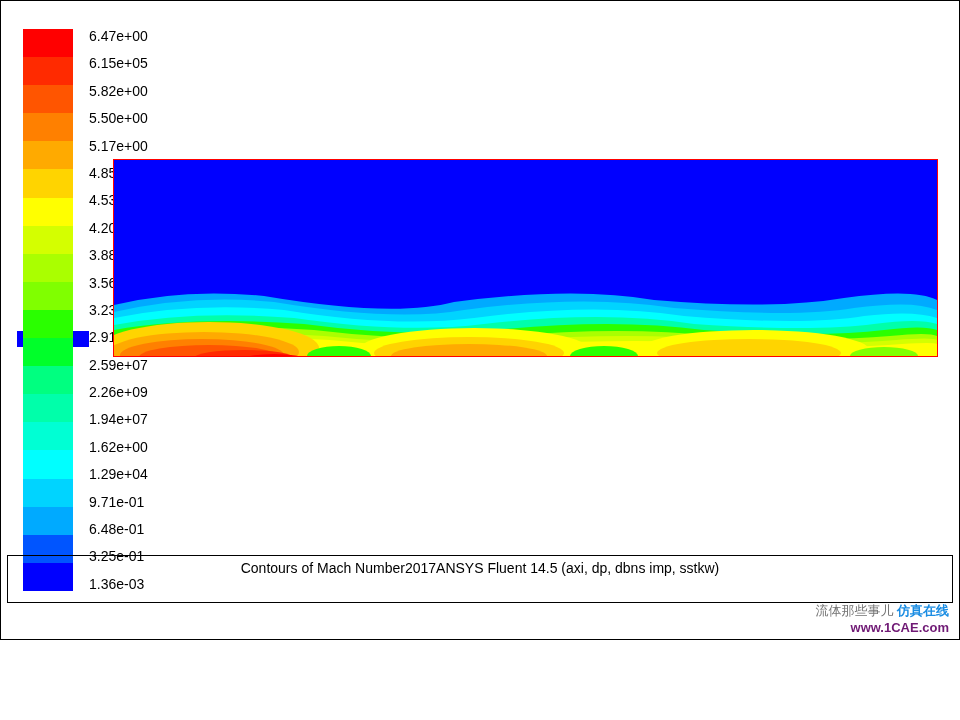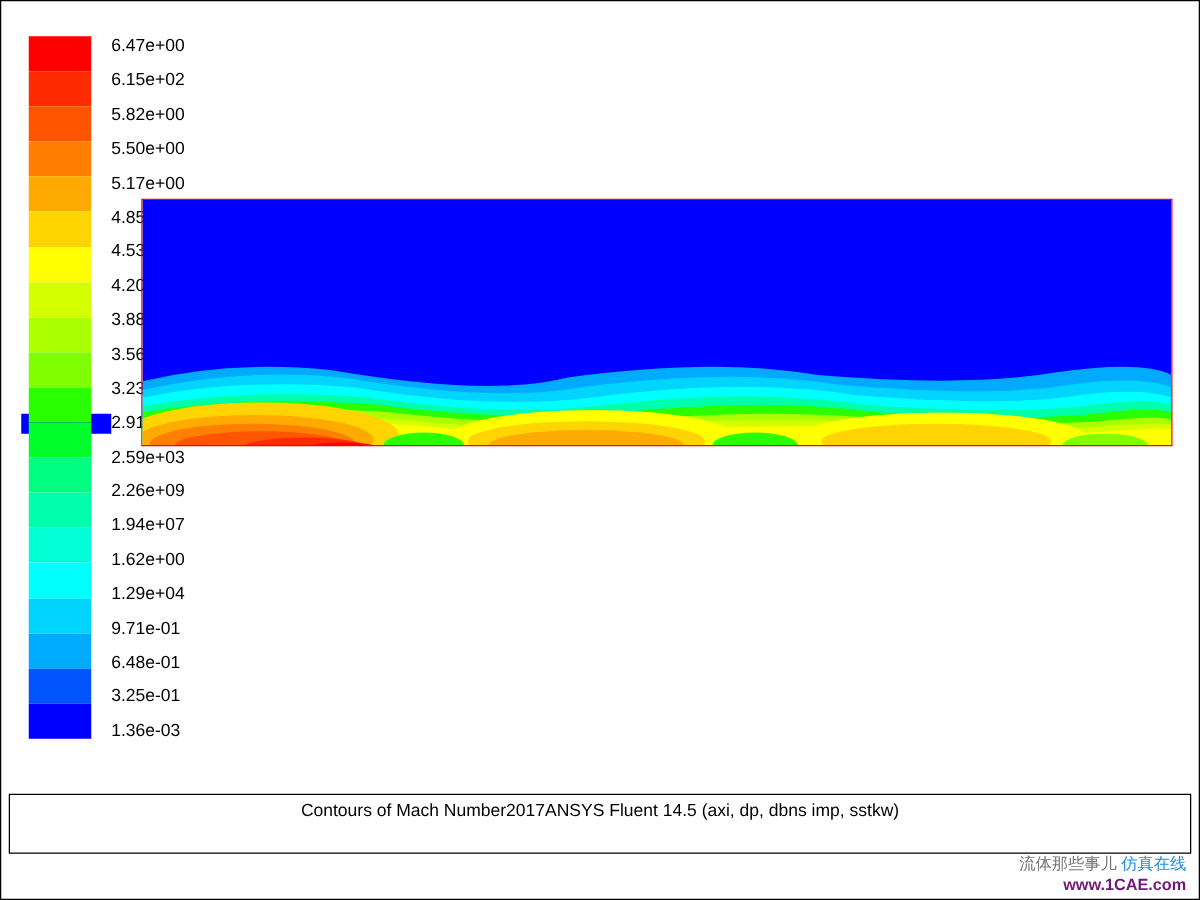--- a/index.html
+++ b/index.html
@@ -9,21 +9,21 @@
     height: 720px;
     background: #ffffff;
     font-family: Arial, Helvetica, sans-serif;
     font-size: 13px;
     color: #000;
     overflow: hidden;
   }
   .container {
     position: relative;
     width: 960px;
-    height: 720px;
+    height: 640px;
     border: 1px solid #000;
     box-sizing: border-box;
   }
   
   .legend {
     position: absolute;
     left: 0;
     top: 28px;
     display: flex;
     flex-direction: row;
@@ -88,21 +88,21 @@
     align-items: baseline;
   }
   
   .watermark {
     position: absolute;
     bottom: 4px;
     right: 10px;
     text-align: right;
     font-size: 13px;
   }
-  .wm-cn { color: #1b8de3; font-weight: normal; }
+  .wm-cn { color: #1b8de3; font-weight: bold; }
   .wm-url { color: #701a75; font-weight: bold; }
   .wm-faint {
     position: absolute;
     left: 355px;
     top: 352px;
     font-size: 28px;
     color: #cccccc;
     opacity: 0.5;
     letter-spacing: 2px;
     pointer-events: none;
@@ -141,32 +141,32 @@
         <div class="swatch" style="background: rgb(0, 255, 170);"></div>
         <div class="swatch" style="background: rgb(0, 255, 212);"></div>
         <div class="swatch" style="background: rgb(0, 255, 255);"></div>
         <div class="swatch" style="background: rgb(0, 212, 255);"></div>
         <div class="swatch" style="background: rgb(0, 170, 255);"></div>
         <div class="swatch" style="background: rgb(0, 85, 255);"></div>
         <div class="swatch" style="background: rgb(0, 0, 255);"></div>
       </div>
     <div class="labels" id="labels">
         <div class="label">6.47e+00</div>
-        <div class="label">6.15e+02</div>
+        <div class="label">6.15e+05</div>
         <div class="label">5.82e+00</div>
         <div class="label">5.50e+00</div>
         <div class="label">5.17e+00</div>
         <div class="label">4.85e+00</div>
         <div class="label">4.53e+00</div>
         <div class="label">4.20e+00</div>
         <div class="label">3.88e+00</div>
         <div class="label">3.56e+00</div>
         <div class="label">3.23e+00</div>
         <div class="label">2.91e+00</div>
-        <div class="label">2.59e+03</div>
+        <div class="label">2.59e+07</div>
         <div class="label">2.26e+09</div>
         <div class="label">1.94e+07</div>
         <div class="label">1.62e+00</div>
         <div class="label">1.29e+04</div>
         <div class="label">9.71e-01</div>
         <div class="label">6.48e-01</div>
         <div class="label">3.25e-01</div>
         <div class="label">1.36e-03</div>
       </div>
   </div>

